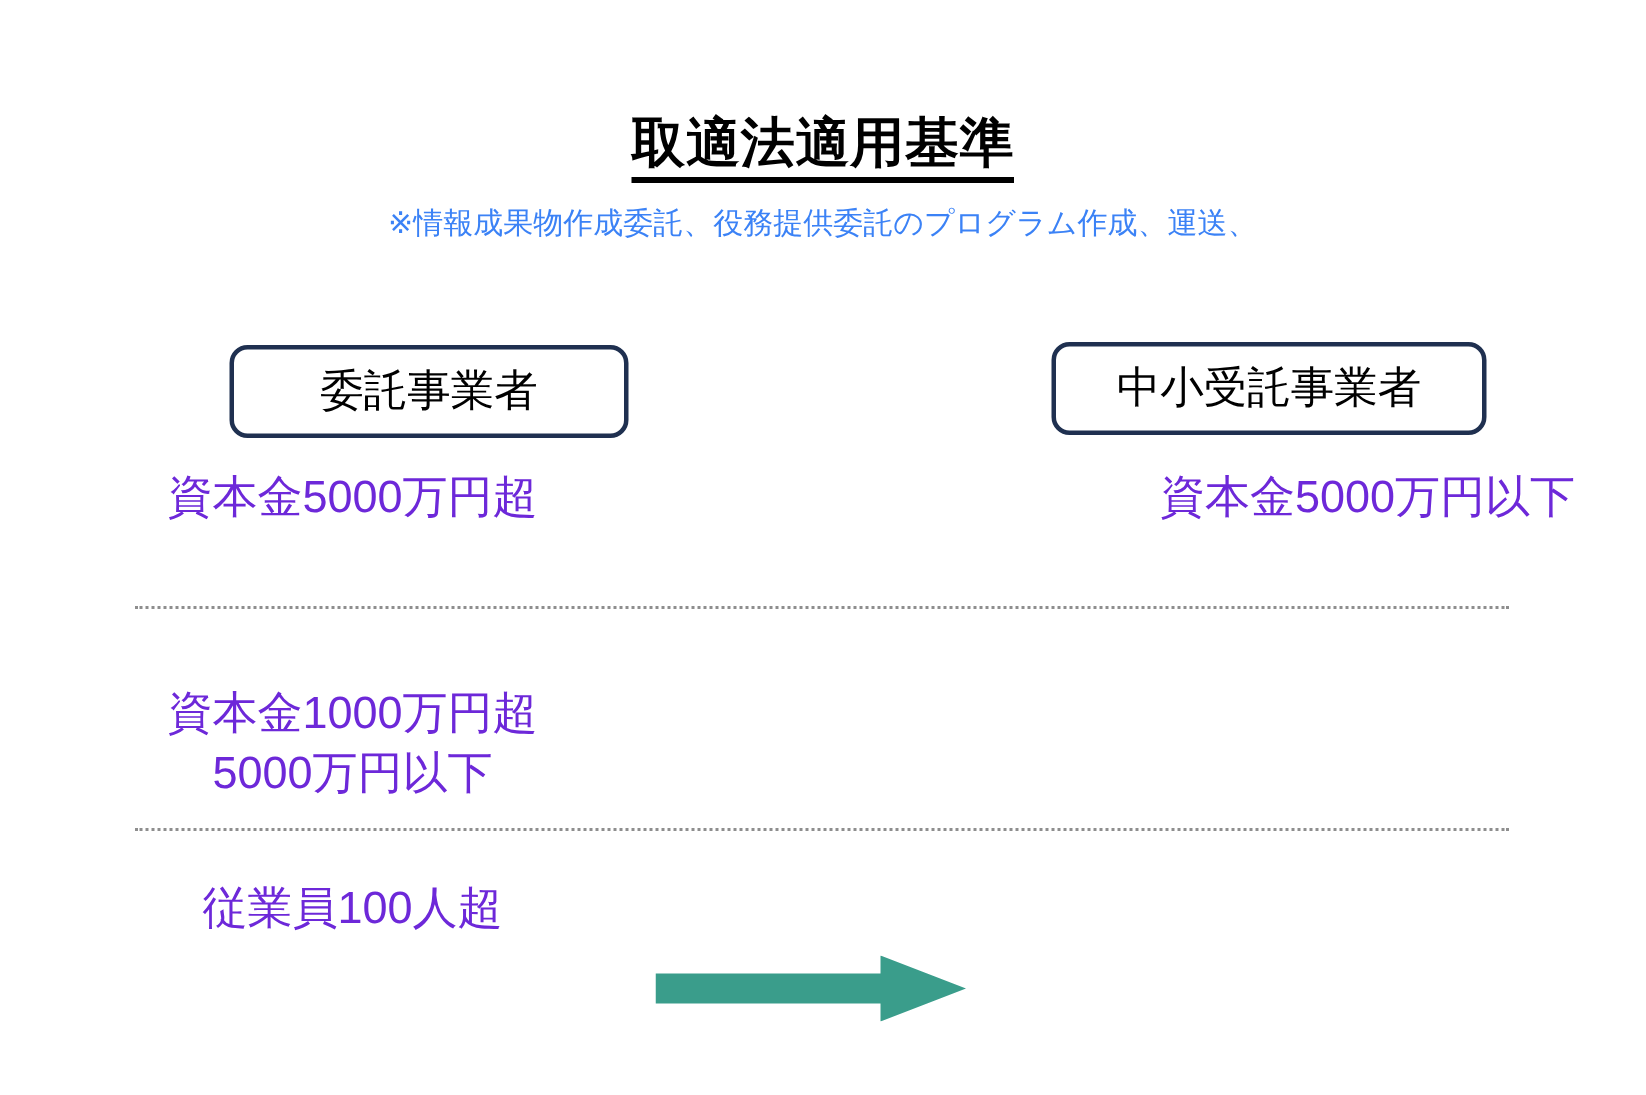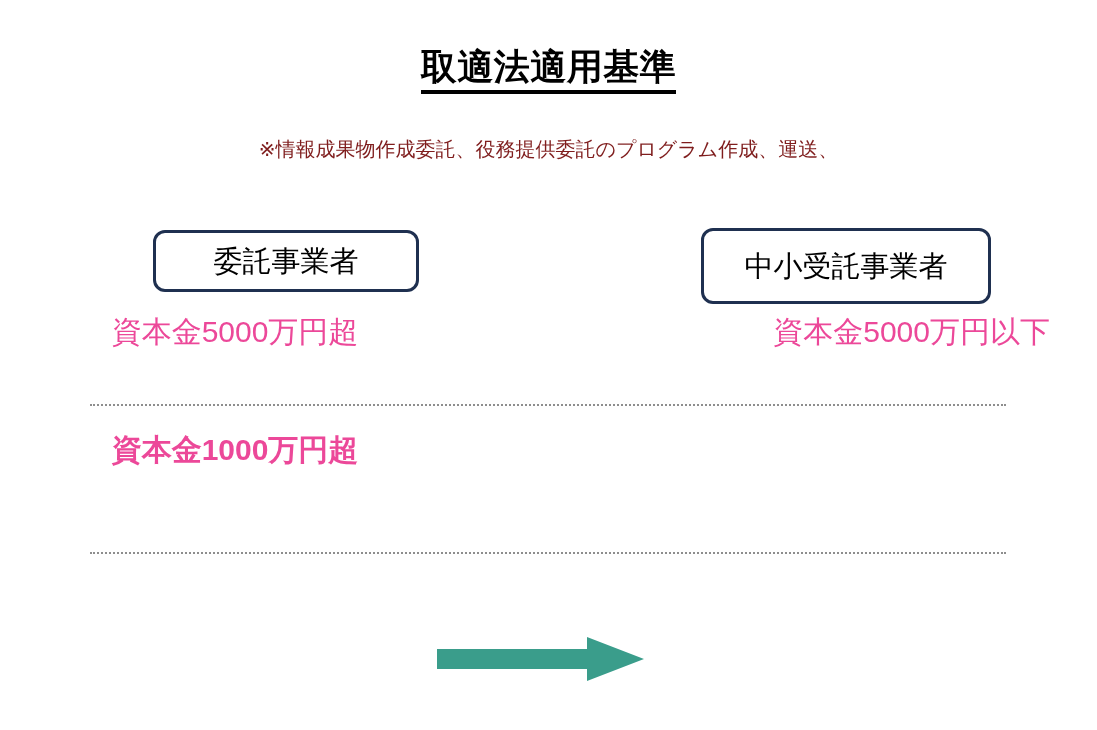--- a/index.html
+++ b/index.html
@@ -17,21 +17,21 @@
     width: 1097px;
     height: 730px;
     background: #ffffff;
     overflow: hidden;
   }
 
   
   .title {
     position: absolute;
     left: 0;
-    top: 46px;
+    top: 74px;
     width: 1097px;
     text-align: center;
     font-size: 36px;
     font-weight: bold;
     letter-spacing: 0.5px;
     line-height: 1.15;
     white-space: nowrap;
   }
   .title .title-text {
     display: inline-block;
@@ -41,21 +41,21 @@
 
   
   .subtitle {
     position: absolute;
     left: 0;
     top: 134px;
     width: 1097px;
     text-align: center;
     font-size: 20px;
     line-height: 1.5;
-    color: #7f1d1d;
+    color: #3b82f6;
   }
   .subtitle .sub-line {
     display: block;
     white-space: nowrap;
   }
 
   
   .pill {
     position: absolute;
     box-sizing: border-box;
@@ -74,41 +74,41 @@
     left: 118px;
     top: 230px;
     width: 266px;
     height: 62px;
     margin-left: 35px;
   }
   #pill-right {
     left: 701px;
     top: 228px;
     width: 290px;
-    height: 76px;
+    height: 62px;
   }
 
   
   .row {
     position: absolute;
     left: 0;
     width: 1097px;
   }
   #row-0 { top: 312px; height: 70px; }
-  #row-1 { top: 430px; height: 100px; font-weight: bold; }
+  #row-1 { top: 456px; height: 100px; }
   #row-2 { top: 586px; height: 70px; }
 
   .cell-left,
   .cell-right {
     position: absolute;
     top: 0;
     font-size: 30px;
     line-height: 1.33;
     white-space: nowrap;
-    color: #ec4899;
+    color: #6d28d9;
   }
   .cell-left {
     left: 55px;
     width: 360px;
     text-align: center;
   }
   .cell-right {
     left: 660px;
     width: 390px;
     text-align: right;
@@ -168,23 +168,27 @@
     <div class="cell-right">
       <span class="cell-line">資本金5000万円以下</span>
     </div>
   </div>
 
   <div class="divider" id="divider-0"></div>
 
   <div class="row" id="row-1">
     <div class="cell-left">
       <span class="cell-line">資本金1000万円超</span>
+      <span class="cell-line">5000万円以下</span>
     </div>
 
   </div>
 
   <div class="divider" id="divider-1"></div>
 
   <div class="row" id="row-2">
+    <div class="cell-left">
+      <span class="cell-line">従業員100人超</span>
+    </div>
 
   </div>
 
 </div>
 
 </body></html>

